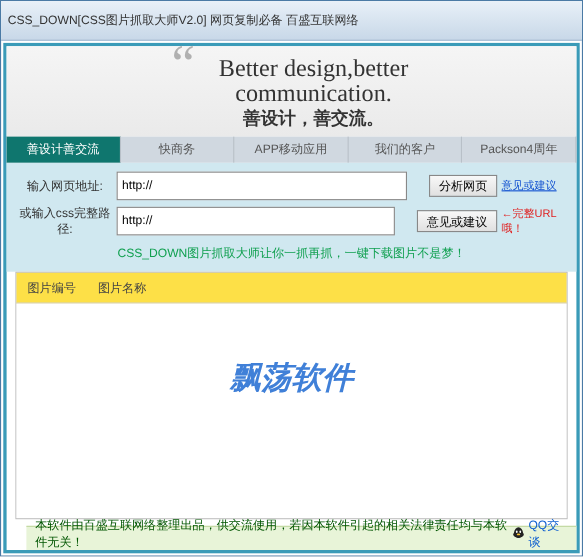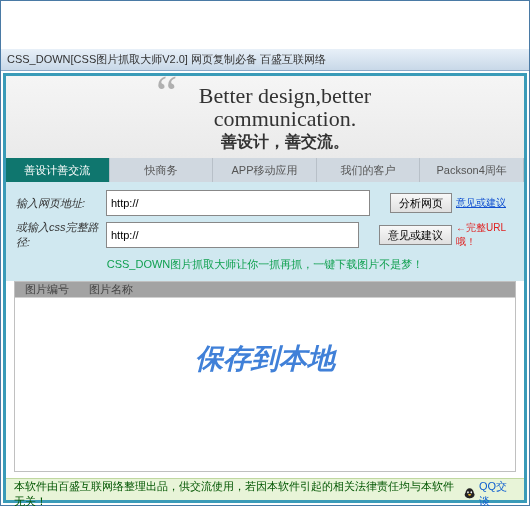--- a/index.html
+++ b/index.html
@@ -1,42 +1,42 @@
 <!DOCTYPE html>
 <html><head>
 <meta charset="utf-8">
 <style>
 * { margin: 0; padding: 0; box-sizing: border-box; }
 body { font-family: "Microsoft YaHei", SimSun, Arial, sans-serif; font-size: 12px; background: #d4d4d4; width: 530px; height: 506px; overflow: hidden; }
 .window { width: 530px; height: 506px; background: #fff; border: 1px solid #4a7aa5; display: flex; flex-direction: column; }
-.titlebar { height: 22px; background: linear-gradient(#e8f0f8, #c8d8e8); border-bottom: 1px solid #8aa8c8; display: flex; align-items: center; padding: 0 6px; font-size: 11px; color: #333; margin-top: 48px; }
+.titlebar { height: 36px; background: linear-gradient(#e8f0f8, #c8d8e8); border-bottom: 1px solid #8aa8c8; display: flex; align-items: center; padding: 0 6px; font-size: 11px; color: #333; }
 .titlebar .spacer { flex: 1; }
 .content { flex: 1; display: flex; flex-direction: column; border: 3px solid #3a9bb8; margin: 2px; }
 .banner { height: 82px; background: linear-gradient(to bottom, #f5f5f5 0%, #eaeaea 100%); position: relative; text-align: center; padding-top: 8px; }
 .quote-mark { position: absolute; left: 150px; top: 5px; font-size: 48px; color: #b0b0b0; font-family: Georgia, serif; line-height: 0.5; }
 .banner-en { font-family: Georgia, serif; font-size: 22px; color: #333; line-height: 1.05; margin-left: 40px; }
 .banner-zh { font-size: 16px; color: #333; font-weight: bold; margin-top: 2px; margin-left: 40px; }
 .tabs { height: 24px; background: #d0d8e0; display: flex; }
 .tab { flex: 1; text-align: center; line-height: 24px; font-size: 11px; color: #555; border-right: 1px solid #b8c0c8; cursor: pointer; }
 .tab.active { background: #0f766e; color: #fff; }
 .form-area { background: #d0e8f0; padding: 8px 10px 4px 10px; }
 .row { display: flex; align-items: center; margin-bottom: 4px; }
-.label { width: 90px; text-align: left; font-size: 11px; color: #333; padding-right: 4px; font-style: italic; }
+.label { width: 90px; text-align: center; font-size: 11px; color: #333; padding-right: 4px; }
 .input { flex: 1; height: 20px; border: 1px solid #888; padding: 12px 4px; font-size: 11px; background: #fff; }
 .input.blue { color: #0060ff; background: #fff; }
 .btn { height: 20px; padding: 0 8px; margin-left: 20px; font-size: 11px; background: linear-gradient(#f8f8f8, #e0e0e0); border: 1px solid #888; cursor: pointer; white-space: nowrap; }
 .side-note { width: 58px; font-size: 10px; margin-left: 4px; }
 .side-note.blue { color: #1050d0; text-decoration: underline; cursor: pointer; }
 .side-note.red { color: #e02020; }
 .slogan { text-align: center; color: #10a050; font-size: 11px; padding: 3px 0 5px 0; }
 .list-area { flex: 1; background: #f0f0f0; margin: 0 8px 6px 8px; border: 1px solid #c0c0c0; display: flex; flex-direction: column; }
-.list-head { height: 16px; background: #a3a3a3; border-bottom: 1px solid #d0d0d0; display: flex; align-items: center; font-size: 11px; color: #444; padding-left: 10px; gap: 20px; }
+.list-head { height: 28px; background: #fde047; border-bottom: 1px solid #d0d0d0; display: flex; align-items: center; font-size: 11px; color: #444; padding-left: 10px; gap: 20px; }
 .list-body { flex: 1; background: #fff; position: relative; }
 .watermark { position: absolute; left: 50%; top: 35%; transform: translate(-50%, -50%); font-size: 28px; color: #4080d8; font-weight: bold; font-style: italic; font-family: "KaiTi", serif; }
-.footer { height: 22px; background: #e8f4d8; border-top: 1px solid #c0d8a0; display: flex; align-items: flex-start; padding: 0 8px; font-size: 11px; color: #050; }
+.footer { height: 22px; background: #e8f4d8; border-top: 1px solid #c0d8a0; display: flex; align-items: flex-end; padding: 0 8px; font-size: 11px; color: #050; margin-left: 18px; }
 .footer .spacer { flex: 1; }
 .qq-icon { width: 14px; height: 14px; margin-right: 3px; }
 .qq-link { color: #1060d0; cursor: pointer; display: flex; align-items: center; }
 </style>
 </head>
 <body>
 
 <div class="window">
   <div class="titlebar">
     <span>CSS_DOWN[CSS图片抓取大师V2.0] 网页复制必备 百盛互联网络</span>
@@ -70,21 +70,21 @@
         <div class="side-note red">←完整URL哦！</div>
       </div>
       <div class="slogan">CSS_DOWN图片抓取大师让你一抓再抓，一键下载图片不是梦！</div>
     </div>
     <div class="list-area">
       <div class="list-head">
         <span>图片编号</span>
         <span>图片名称</span>
       </div>
       <div class="list-body">
-        <div class="watermark">保存到本地</div>
+        <div class="watermark">飘荡软件</div>
       </div>
     </div>
     <div class="footer">
       <span>本软件由百盛互联网络整理出品，供交流使用，若因本软件引起的相关法律责任均与本软件无关！</span>
       <span class="spacer"></span>
       <span class="qq-link">
         <svg class="qq-icon" viewBox="0 0 16 16">
             <ellipse cx="8" cy="7" rx="5" ry="6" fill="#222"></ellipse>
             <ellipse cx="8" cy="9" rx="6" ry="4" fill="#222"></ellipse>
             <ellipse cx="6" cy="6" rx="1" ry="1.4" fill="#fff"></ellipse>

